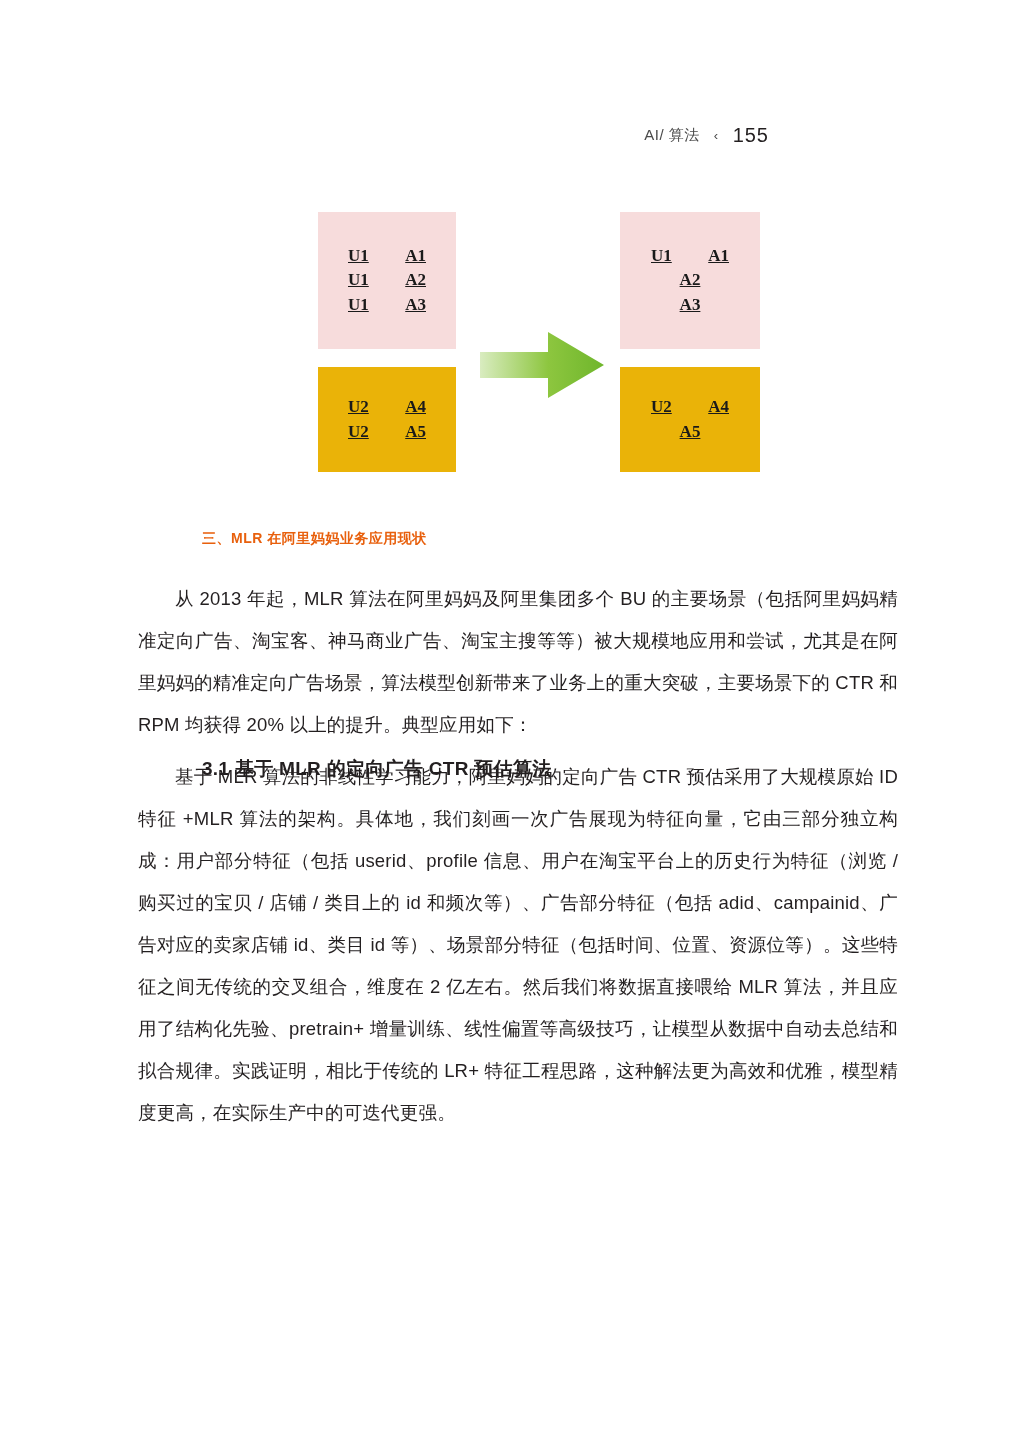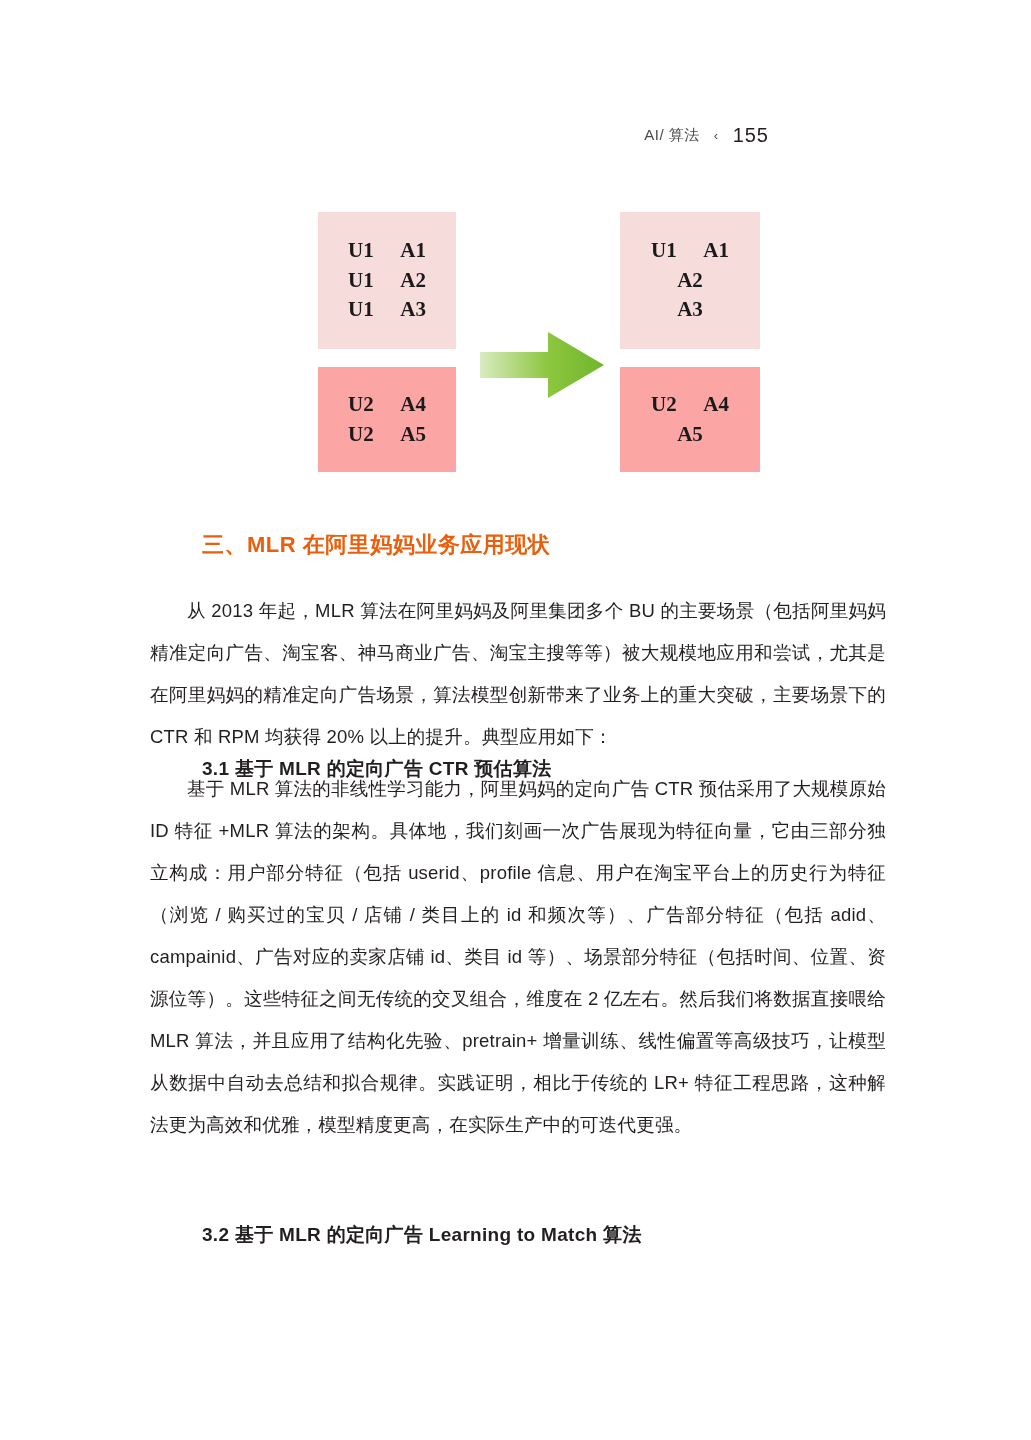--- a/index.html
+++ b/index.html
@@ -65,26 +65,27 @@
   .fig-col.right { left: 302px; width: 140px; }
 
   .fig-box {
     box-sizing: border-box;
     display: flex;
     flex-direction: column;
     align-items: center;
     justify-content: center;
     font-family: "Liberation Serif", serif;
     font-weight: bold;
-    font-size: 21px;
+    font-size: 17px;
     color: #1a1a1a;
     line-height: 1.42;
+    text-decoration: underline;
   }
   .fig-box.pink { background: #f7dcdc; }
-  .fig-box.blue { background: #fca5a5; }
+  .fig-box.blue { background: #eab308; }
 
   .left .fig-box.pink { height: 137px; }
   .left .fig-box.blue { height: 105px; margin-top: 18px; }
   .right .fig-box.pink { height: 137px; }
   .right .fig-box.blue { height: 105px; margin-top: 18px; }
 
   .fig-line {
     display: flex;
     gap: 16px;
     white-space: pre;
@@ -101,38 +102,38 @@
     top: 118px;
     width: 132px;
     height: 70px;
   }
 
   
   .section-title {
     position: absolute;
     left: 202px;
     top: 530px;
-    font-size: 22px;
+    font-size: 14px;
     font-weight: bold;
     color: #e8600d;
     letter-spacing: 0.5px;
   }
 
   .body-block {
     position: absolute;
     left: 134px;
     width: 768px;
     font-size: 18.5px;
     line-height: 42px;
     color: #231f20;
     text-align: justify;
     letter-spacing: 0.2px;
   }
   .body-block p {
-    margin: 16px;
+    margin: 4px;
     text-indent: 2em;
   }
 
   .sub-title {
     position: absolute;
     left: 202px;
     font-size: 19px;
     font-weight: bold;
     color: #231f20;
     letter-spacing: 0.3px;
@@ -226,15 +227,14 @@
 
   <div class="body-block" id="para-intro">
     <p>从 2013 年起，MLR 算法在阿里妈妈及阿里集团多个 BU 的主要场景（包括阿里妈妈精准定向广告、淘宝客、神马商业广告、淘宝主搜等等）被大规模地应用和尝试，尤其是在阿里妈妈的精准定向广告场景，算法模型创新带来了业务上的重大突破，主要场景下的 CTR 和 RPM 均获得 20% 以上的提升。典型应用如下：</p>
   </div>
 
   <div class="sub-title" id="sub-3-1">3.1 基于 MLR 的定向广告 CTR 预估算法</div>
   <div class="body-block" id="para-3-1">
     <p>基于 MLR 算法的非线性学习能力，阿里妈妈的定向广告 CTR 预估采用了大规模原始 ID 特征 +MLR 算法的架构。具体地，我们刻画一次广告展现为特征向量，它由三部分独立构成：用户部分特征（包括 userid、profile 信息、用户在淘宝平台上的历史行为特征（浏览 / 购买过的宝贝 / 店铺 / 类目上的 id 和频次等）、广告部分特征（包括 adid、campainid、广告对应的卖家店铺 id、类目 id 等）、场景部分特征（包括时间、位置、资源位等）。这些特征之间无传统的交叉组合，维度在 2 亿左右。然后我们将数据直接喂给 MLR 算法，并且应用了结构化先验、pretrain+ 增量训练、线性偏置等高级技巧，让模型从数据中自动去总结和拟合规律。实践证明，相比于传统的 LR+ 特征工程思路，这种解法更为高效和优雅，模型精度更高，在实际生产中的可迭代更强。</p>
   </div>
 
-  <div class="sub-title" id="sub-3-2">3.2 基于 MLR 的定向广告 Learning to Match 算法</div>
 
 </div>
 
 </body></html>

